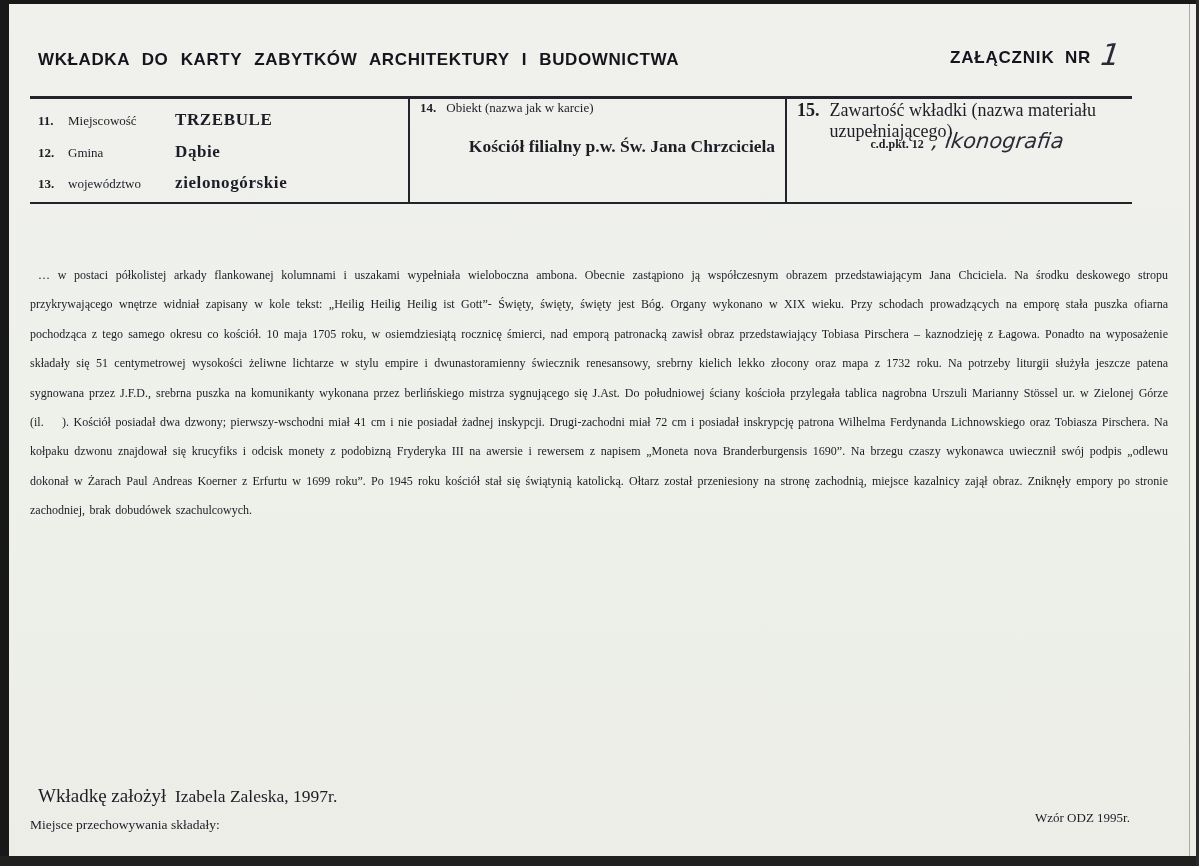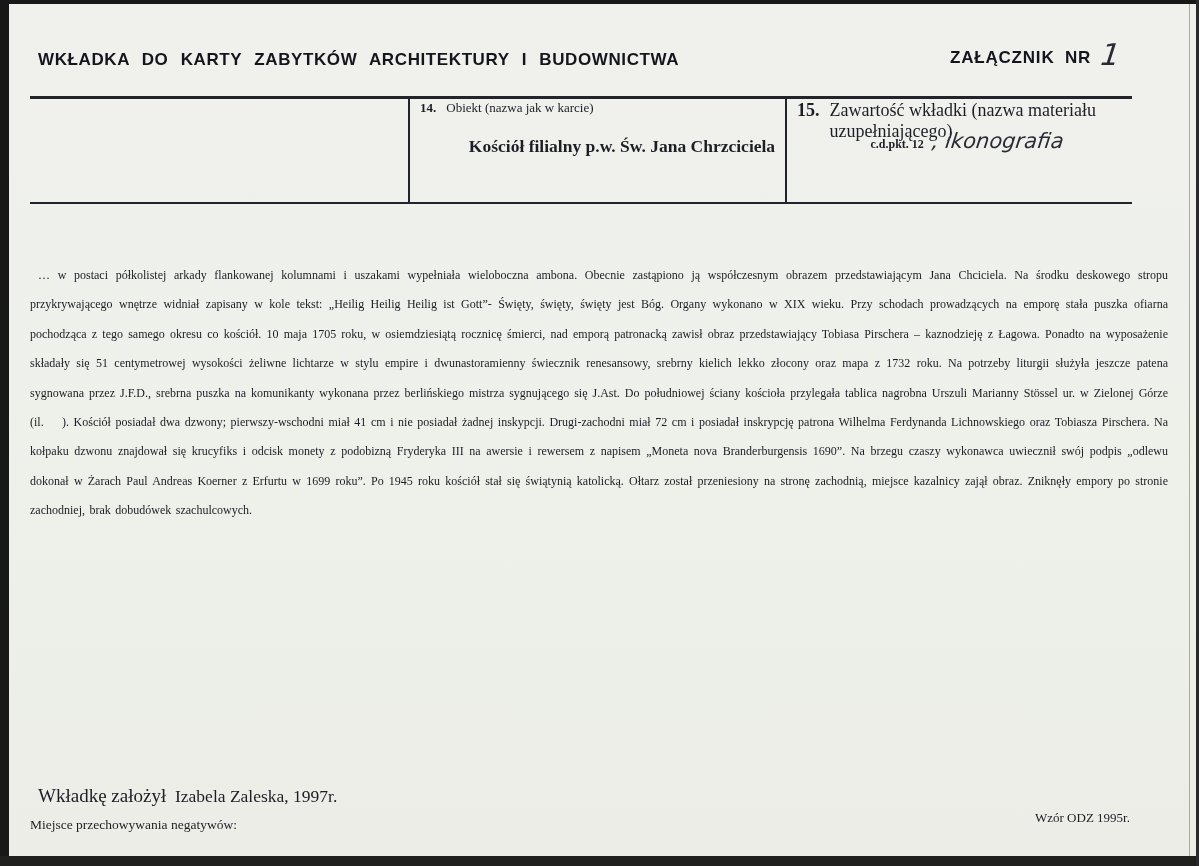--- a/index.html
+++ b/index.html
@@ -103,20 +103,37 @@
   <div class="attachment">
     <span>ZAŁĄCZNIK NR</span>
     <span class="hand hand-number">1</span>
   </div>
 
   <div class="rule t-top"></div>
   <div class="rule t-bottom"></div>
   <div class="rule t-v1"></div>
   <div class="rule t-v2"></div>
 
+  <div class="cell-left">
+    <div class="field-row">
+      <span class="field-num">11.</span>
+      <span class="field-label">Miejscowość</span>
+      <span class="field-value">TRZEBULE</span>
+    </div>
+    <div class="field-row">
+      <span class="field-num">12.</span>
+      <span class="field-label">Gmina</span>
+      <span class="field-value">Dąbie</span>
+    </div>
+    <div class="field-row">
+      <span class="field-num">13.</span>
+      <span class="field-label">województwo</span>
+      <span class="field-value">zielonogórskie</span>
+    </div>
+  </div>
 
   <div class="cell-obj-label">
     <span class="n">14.</span>
     <span>Obiekt (nazwa jak w karcie)</span>
   </div>
   <div class="cell-obj-value">Kościół filialny p.w. Św. Jana Chrzciciela</div>
 
   <div class="cell-cont-label">
     <span class="n">15.</span>
     <span>Zawartość wkładki (nazwa materiału uzupełniającego)</span>
@@ -125,16 +142,16 @@
     <span class="typed">c.d.pkt. 12</span>
     <span class="hand hand-iko">, ikonografia</span>
   </div>
 
   <div class="body-text">… w postaci półkolistej arkady flankowanej kolumnami i uszakami wypełniała wieloboczna ambona. Obecnie zastąpiono ją współczesnym obrazem przedstawiającym Jana Chciciela. Na środku deskowego stropu przykrywającego wnętrze widniał zapisany w kole tekst: „Heilig Heilig Heilig ist Gott”- Święty, święty, święty jest Bóg. Organy wykonano w XIX wieku. Przy schodach prowadzących na emporę stała puszka ofiarna pochodząca z tego samego okresu co kościół. 10 maja 1705 roku, w osiemdziesiątą rocznicę śmierci, nad emporą patronacką zawisł obraz przedstawiający Tobiasa Pirschera – kaznodzieję z Łagowa. Ponadto na wyposażenie składały się 51 centymetrowej wysokości żeliwne lichtarze w stylu empire i dwunastoramienny świecznik renesansowy, srebrny kielich lekko złocony oraz mapa z 1732 roku. Na potrzeby liturgii służyła jeszcze patena sygnowana przez J.F.D., srebrna puszka na komunikanty wykonana przez berlińskiego mistrza sygnującego się J.Ast. Do południowej ściany kościoła przylegała tablica nagrobna Urszuli Marianny Stössel ur. w Zielonej Górze (il.&nbsp;&nbsp;&nbsp;&nbsp;). Kościół posiadał dwa dzwony; pierwszy-wschodni miał 41 cm i nie posiadał żadnej inskypcji. Drugi-zachodni miał 72 cm i posiadał inskrypcję patrona Wilhelma Ferdynanda Lichnowskiego oraz Tobiasza Pirschera. Na kołpaku dzwonu znajdował się krucyfiks i odcisk monety z podobizną Fryderyka III na awersie i rewersem z napisem „Moneta nova Branderburgensis 1690”. Na brzegu czaszy wykonawca uwiecznił swój podpis „odlewu dokonał w Żarach Paul Andreas Koerner z Erfurtu w 1699 roku”. Po 1945 roku kościół stał się świątynią katolicką. Ołtarz został przeniesiony na stronę zachodnią, miejsce kazalnicy zajął obraz. Zniknęły empory po stronie zachodniej, brak dobudówek szachulcowych.</div>
 
   <div class="footer-created">
     <span class="lbl">Wkładkę założył</span>
     <span class="val">Izabela Zaleska, 1997r.</span>
   </div>
-  <div class="footer-negatives">Miejsce przechowywania negatywów:</div>
+  <div class="footer-negatives">Miejsce przechowywania składały:</div>
   <div class="footer-template">Wzór ODZ 1995r.</div>
 
 </div>
 
 </body></html>

